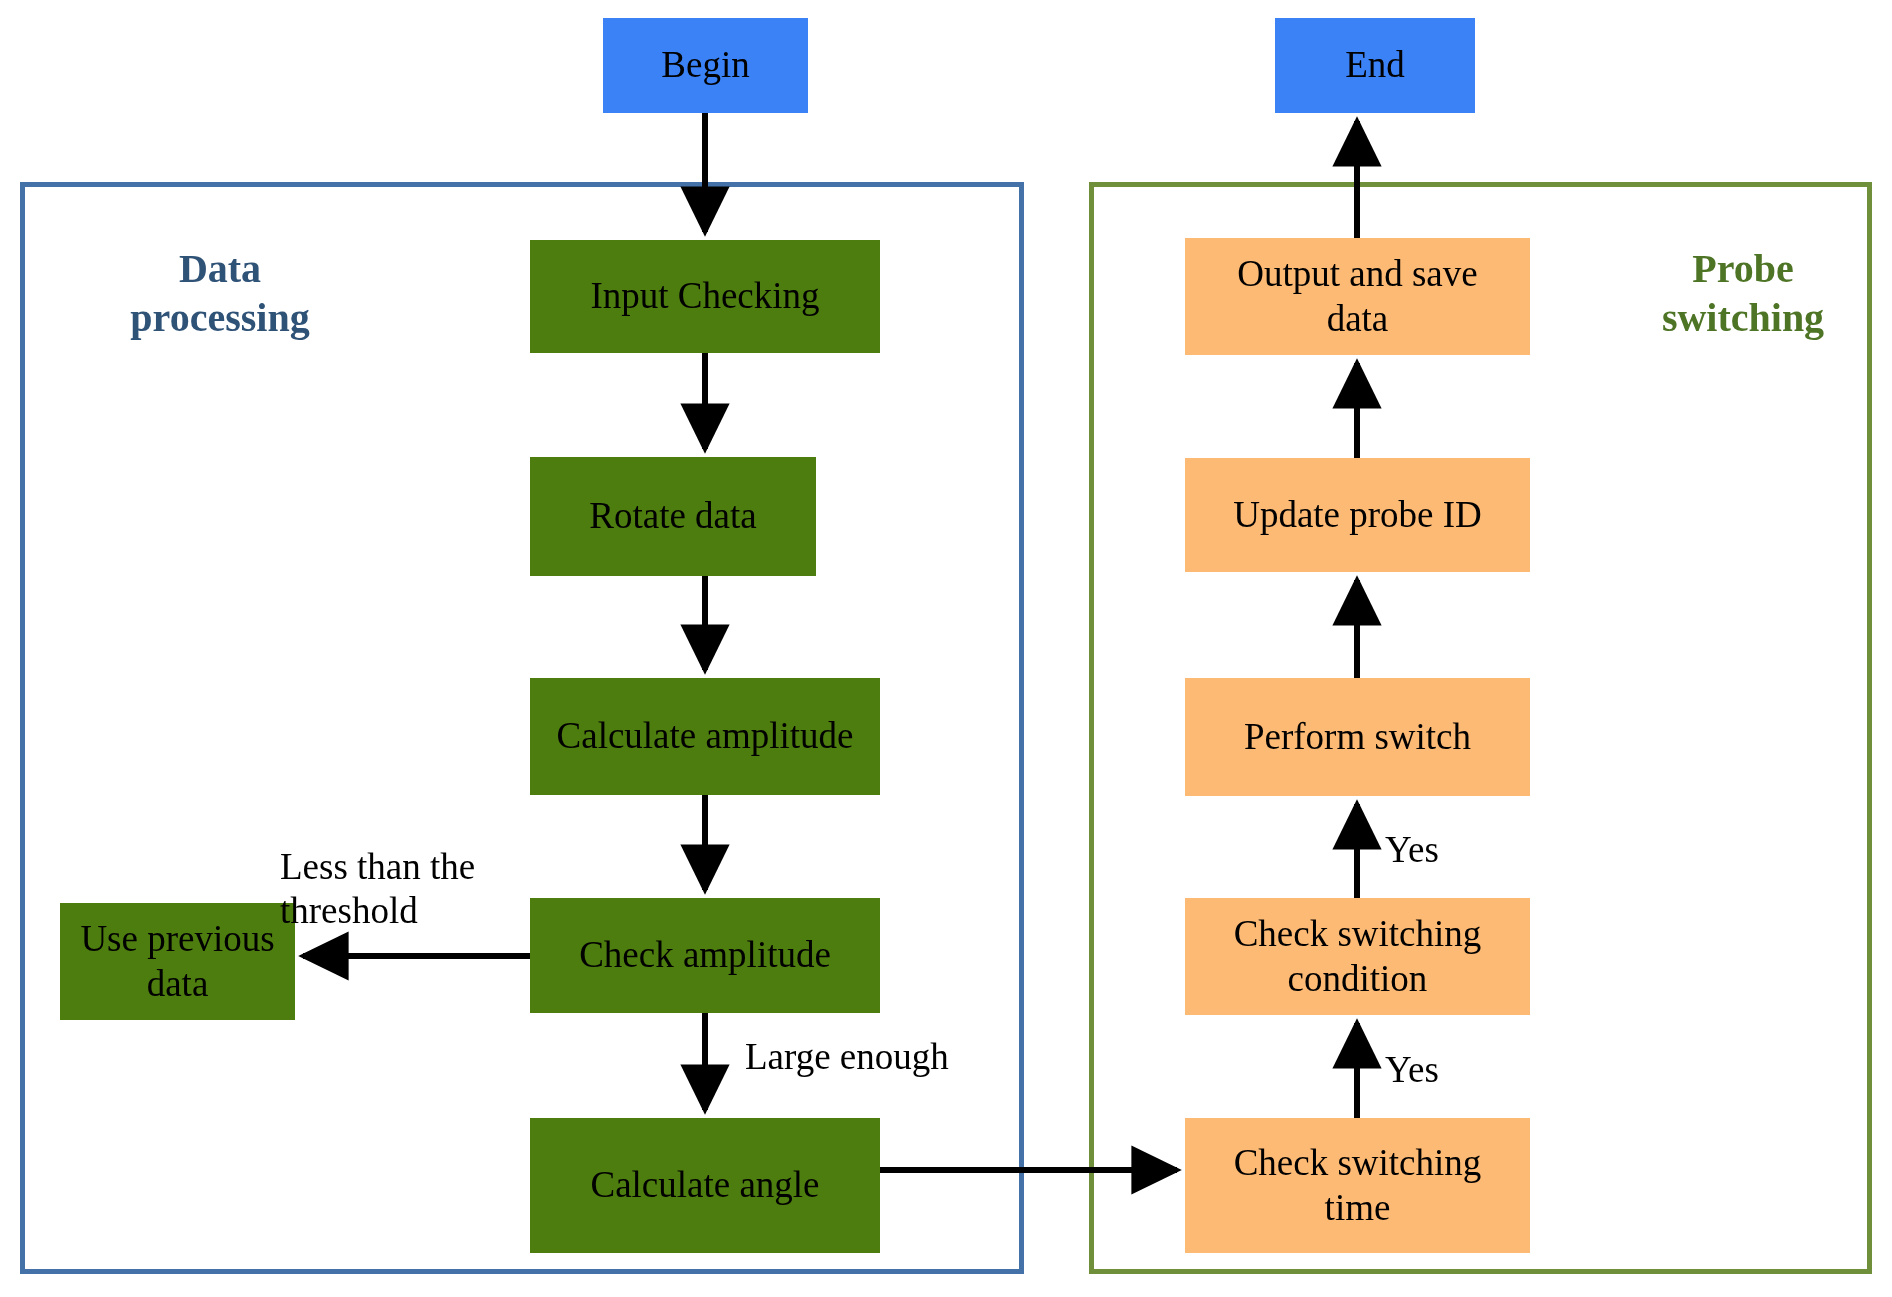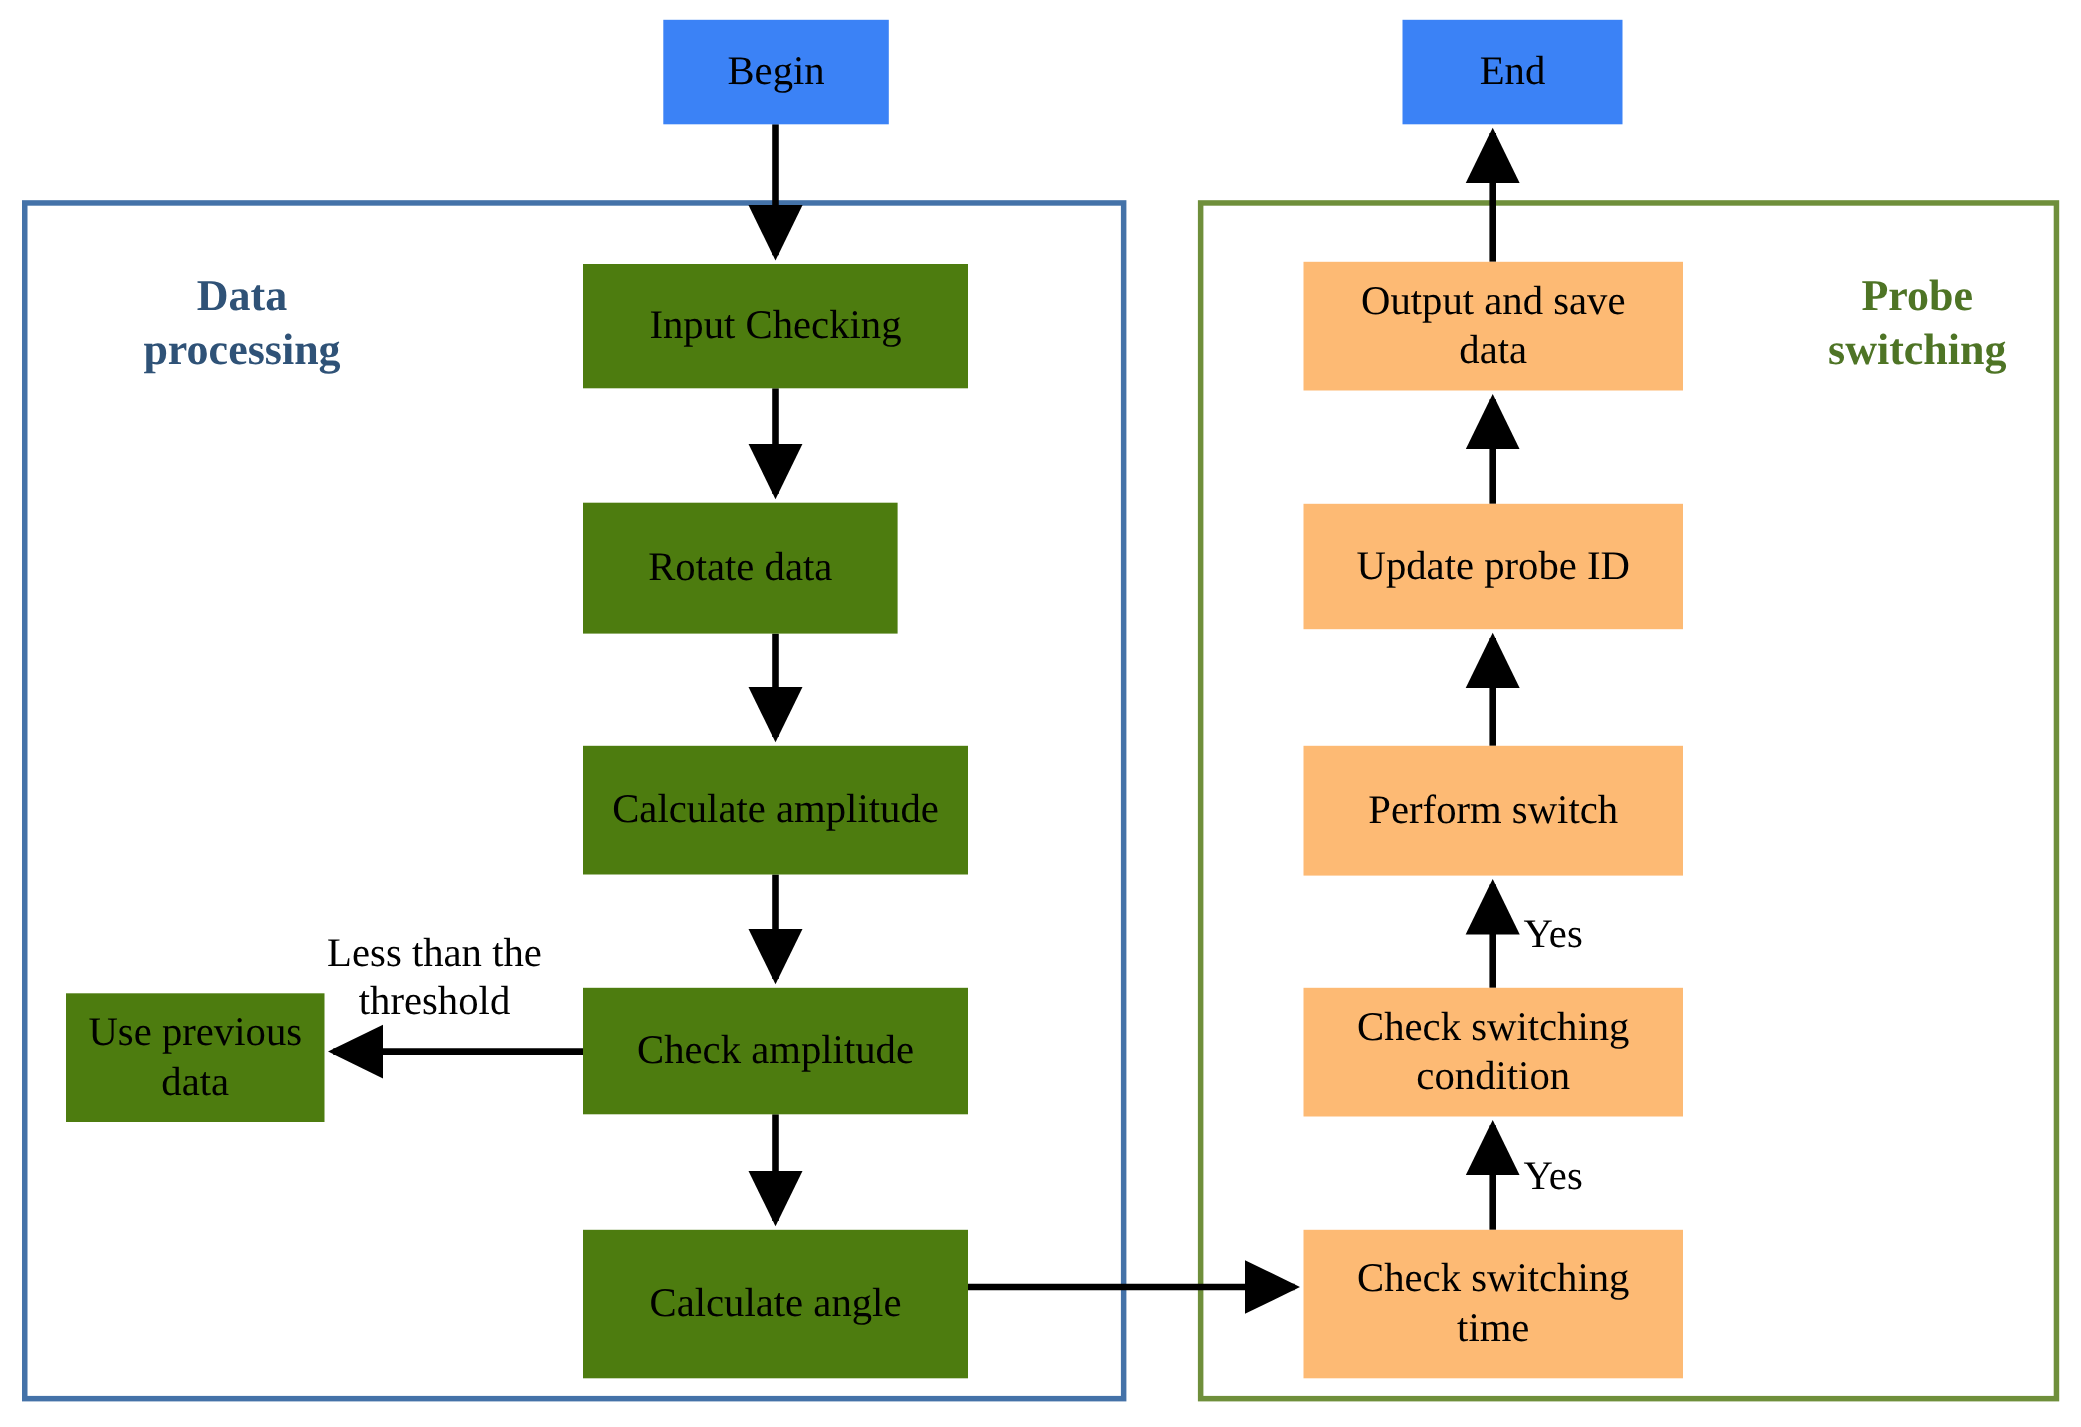--- a/index.html
+++ b/index.html
@@ -106,21 +106,20 @@
     pointer-events: none;
   }
 
   
   .edge-label {
     position: absolute;
     font-size: 37px;
     line-height: 1.2;
     color: #000000;
     white-space: pre-line;
-    text-align: center;
   }
   #label-less-than-threshold { left: 280px;  top: 845px;  width: 230px; }
   #label-large-enough        { left: 745px;  top: 1035px; width: 240px; text-align: left; }
   #label-yes-condition       { left: 1385px; top: 828px;  width: 110px; text-align: left; }
   #label-yes-time            { left: 1385px; top: 1048px; width: 110px; text-align: left; }
 </style>
 </head>
 <body>
 
 <div id="canvas">
@@ -180,16 +179,17 @@
 data</div>
   <div class="node green" id="node-update-probe-id">Update probe ID</div>
   <div class="node green" id="node-perform-switch">Perform switch</div>
   <div class="node green" id="node-check-switch-condition">Check switching
 condition</div>
   <div class="node green" id="node-check-switch-time">Check switching
 time</div>
 
   <div class="edge-label" id="label-less-than-threshold">Less than the
 threshold</div>
+  <div class="edge-label" id="label-large-enough">Large enough</div>
   <div class="edge-label" id="label-yes-condition">Yes</div>
   <div class="edge-label" id="label-yes-time">Yes</div>
 
 </div>
 
 </body></html>

